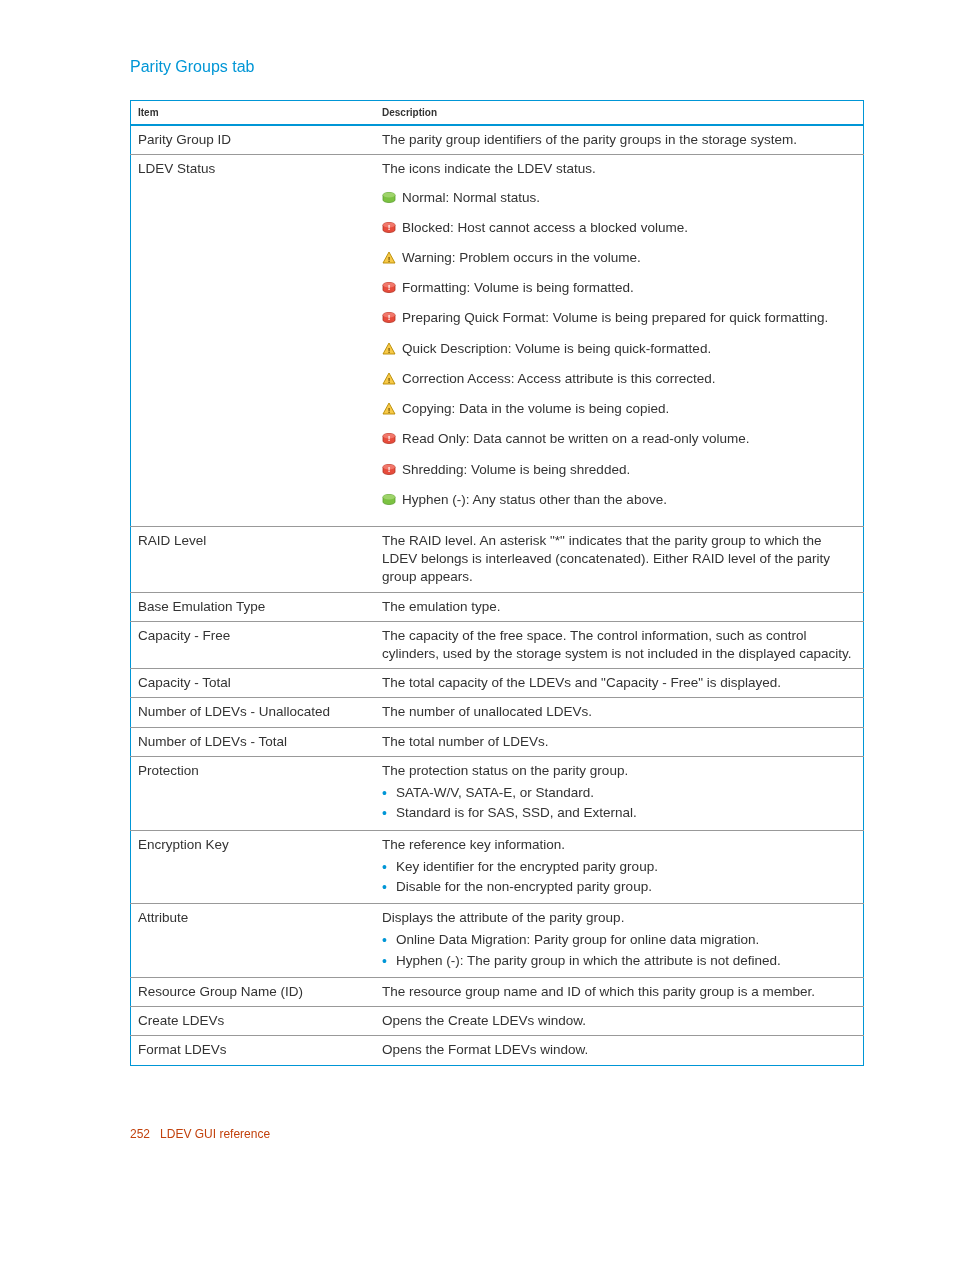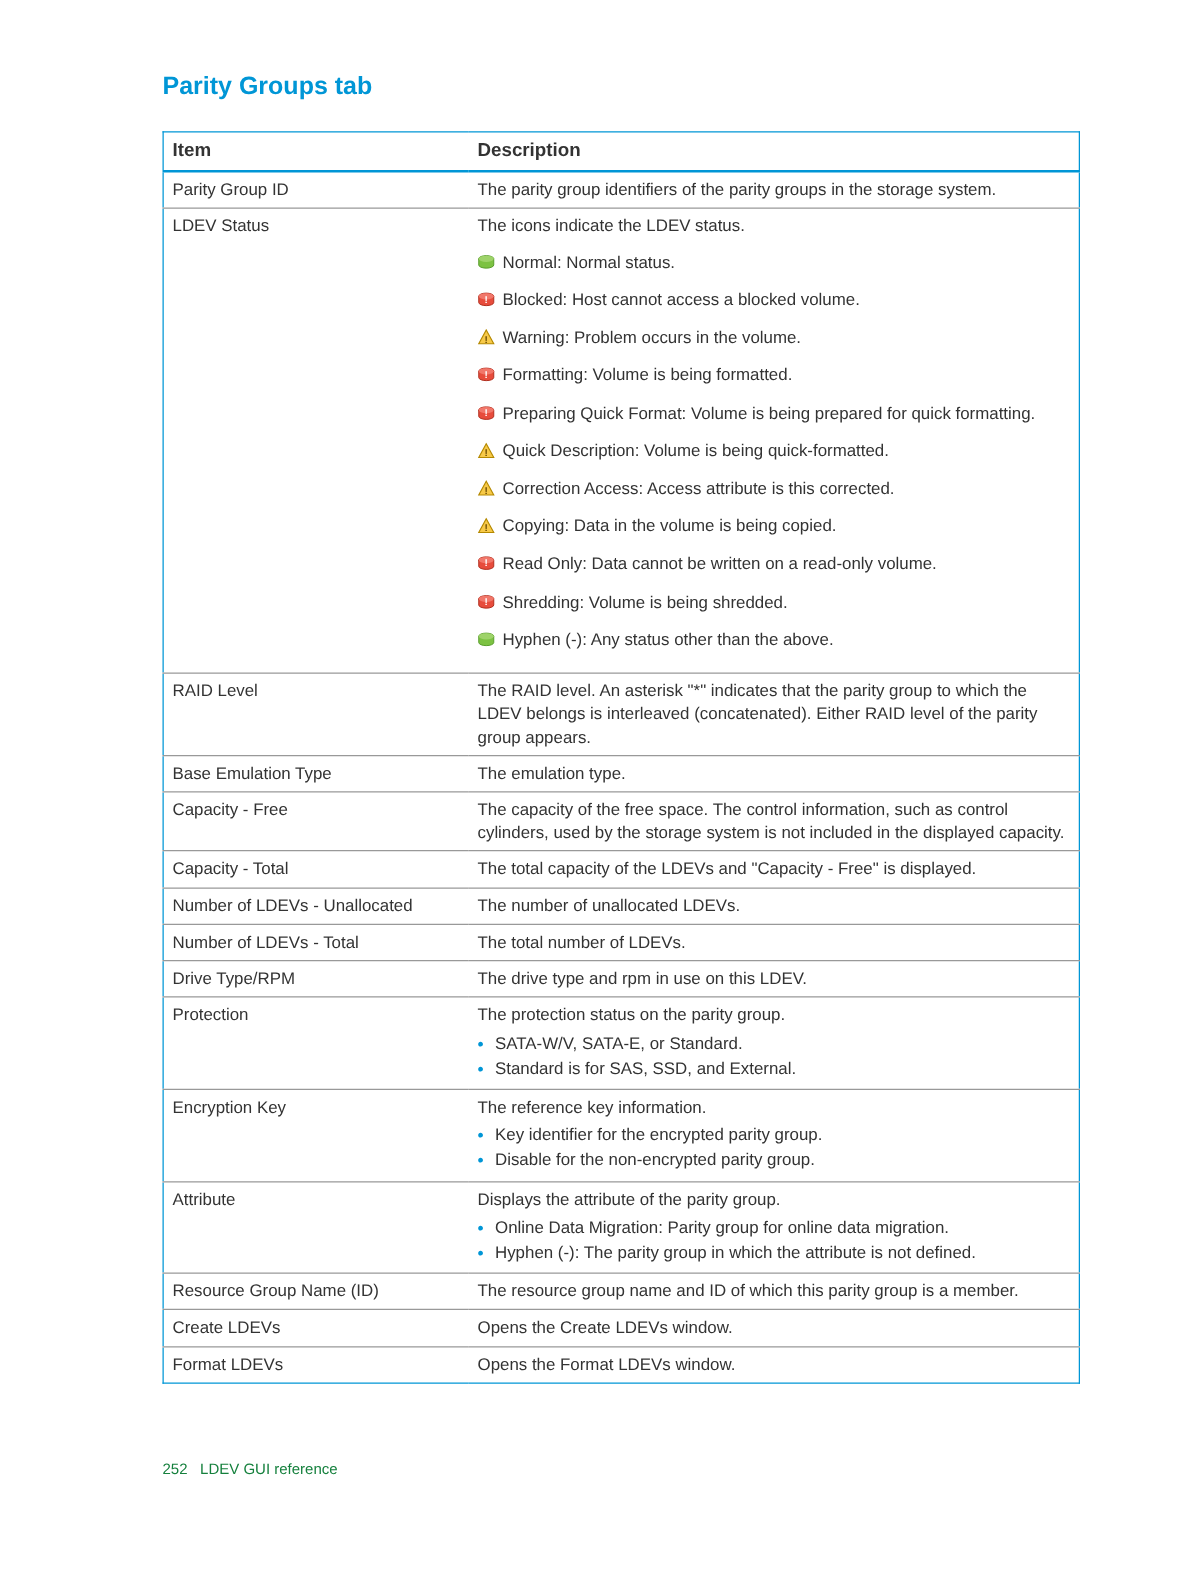--- a/index.html
+++ b/index.html
@@ -5,41 +5,41 @@
   body {
     font-family: Arial, Helvetica, sans-serif;
     font-size: 13.5px;
     color: #333;
     margin: 0;
     padding: 40px 90px 40px 130px;
     line-height: 1.35;
   }
   h2.page-title {
     color: #0096d6;
-    font-weight: bold;
-    font-size: 20px;
+    font-weight: normal;
+    font-size: 16px;
     margin: 16px 0 22px 0;
     font-family: "Segoe UI Light", "Arial Narrow", Arial, sans-serif;
   }
   table.main {
     border-collapse: collapse;
     width: 100%;
     border: 1.5px solid #0096d6;
   }
   table.main th, table.main td {
     text-align: left;
     vertical-align: top;
     padding: 5px 7px;
     border-top: 0.5px solid #999;
   }
   table.main thead th {
     font-weight: bold;
     border-top: none;
     border-bottom: 2px solid #0096d6;
-    font-size: 15px;
+    font-size: 10px;
   }
   table.main td.item-col {
     width: 230px;
   }
   .status-line {
     margin: 10px 0;
   }
   .status-line .icon {
     display: inline-block;
     vertical-align: -2px;
@@ -57,21 +57,21 @@
   ul.blue li::before {
     content: "•";
     color: #0096d6;
     position: absolute;
     left: -14px;
     font-size: 14px;
   }
   .footer {
     font-size: 12px;
     margin-top: 60px;
-    color: #15803d;
+    color: #c2410c;
   }
   svg { display: inline-block; }
 </style>
 </head>
 <body>
 
 <svg width="0" height="0" style="position:absolute">
   <defs>
     <g id="icon-green-cyl">
       <ellipse cx="7" cy="4" rx="6" ry="2.5" fill="#7cc242" stroke="#5a9e2e" stroke-width="0.8"></ellipse>
@@ -165,24 +165,20 @@
       <td>The total capacity of the LDEVs and "Capacity - Free" is displayed.</td>
     </tr>
     <tr>
       <td class="item-col">Number of LDEVs - Unallocated</td>
       <td>The number of unallocated LDEVs.</td>
     </tr>
     <tr>
       <td class="item-col">Number of LDEVs - Total</td>
       <td>The total number of LDEVs.</td>
     </tr>
-    <tr>
-      <td class="item-col">Drive Type/RPM</td>
-      <td>The drive type and rpm in use on this LDEV.</td>
-    </tr>
 
     <tr>
       <td class="item-col">Protection</td>
       <td>
         <div>The protection status on the parity group.</div>
         <ul class="blue">
           <li>SATA-W/V, SATA-E, or Standard.</li>
           <li>Standard is for SAS, SSD, and External.</li>
         </ul>
       </td>

